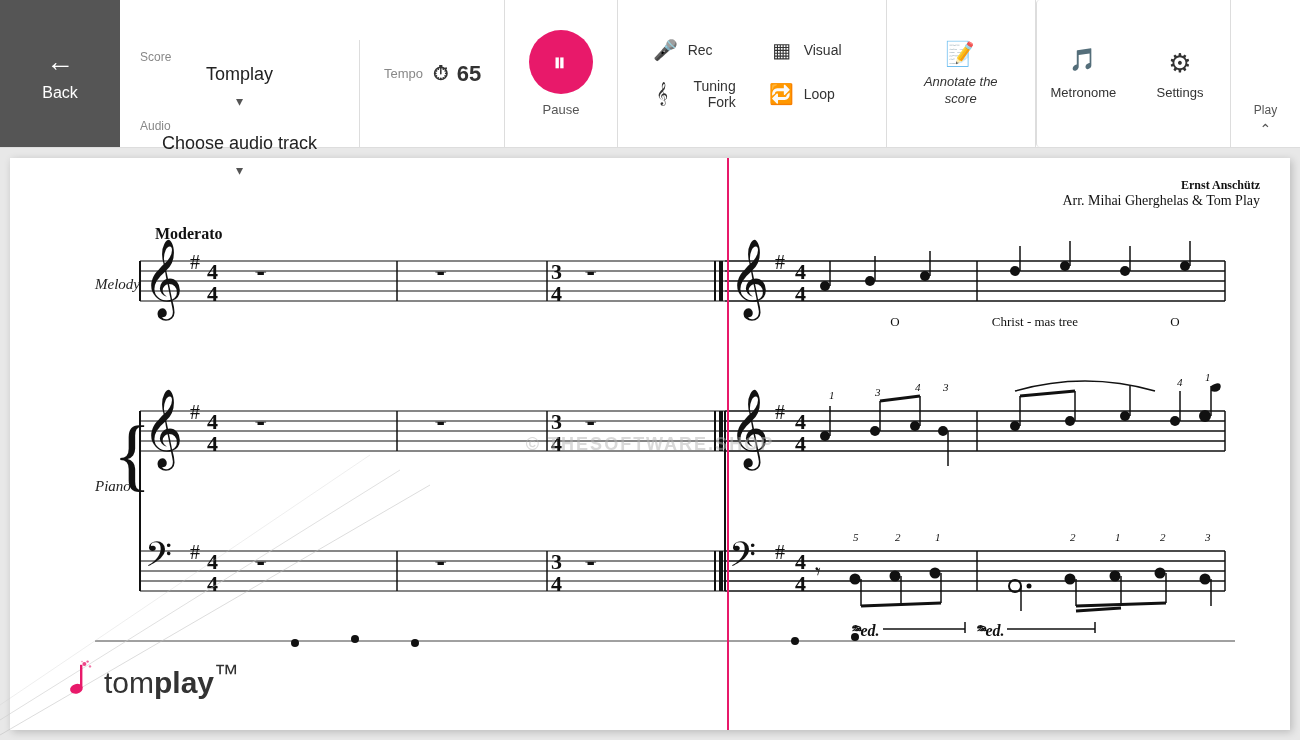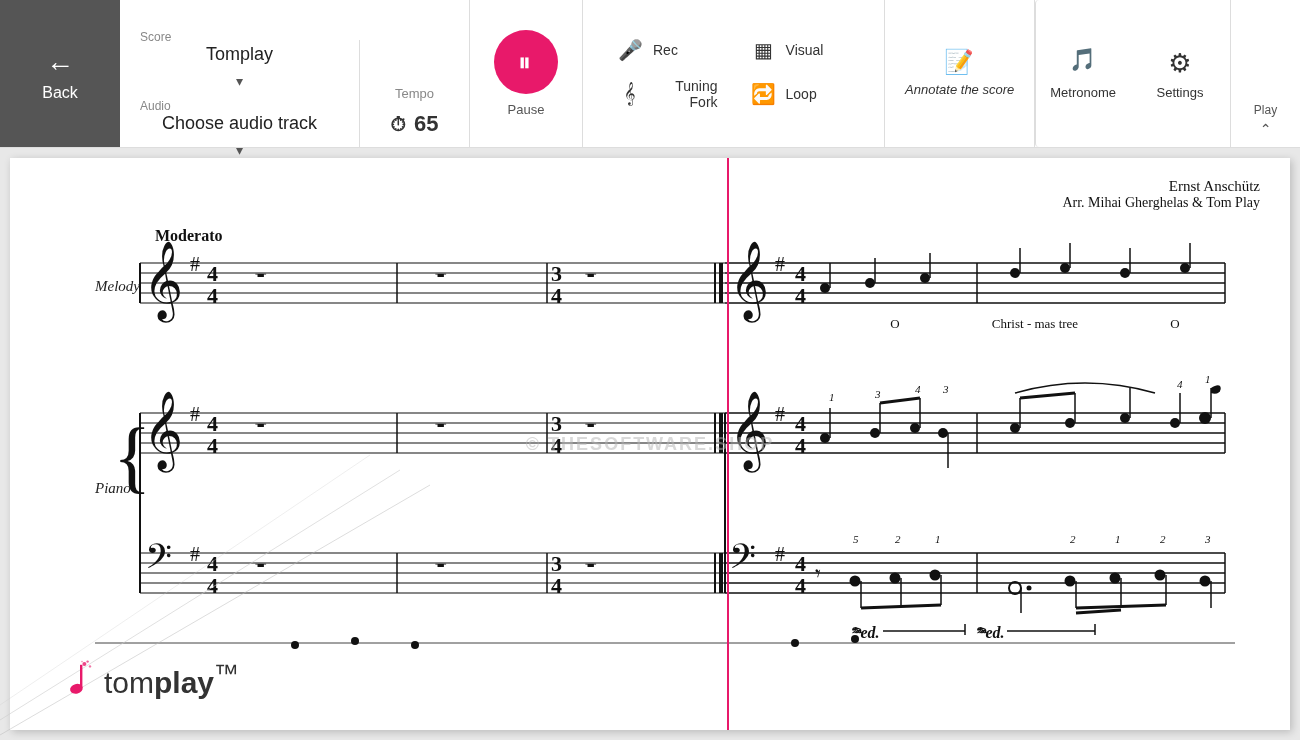--- a/index.html
+++ b/index.html
@@ -39,21 +39,21 @@
       font-size: 28px;
       font-weight: bold;
     }
     .back-btn .label {
       font-size: 16px;
     }
 
     .score-audio {
       display: flex;
       flex-direction: column;
-      justify-content: center;
+      justify-content: space-between;
       padding: 10px 20px;
       border-right: 1px solid #ddd;
       min-width: 240px;
       gap: 10px;
       margin-top: 40px;
     }
     .score-row, .audio-row {
       display: flex;
       flex-direction: column;
     }
@@ -71,23 +71,23 @@
       cursor: pointer;
       flex-direction: column;
     }
     .score-row .value-row .chevron, .audio-row .value-row .chevron {
       font-size: 14px;
       color: #555;
     }
 
     .tempo-section {
       display: flex;
-      flex-direction: column;
-      align-items: center;
-      justify-content: flex-end;
+      flex-direction: row;
+      align-items: center;
+      justify-content: flex-start;
       padding: 10px 24px;
       border-right: 1px solid #ddd;
       gap: 10px;
       min-width: 110px;
     }
     .tempo-label {
       font-size: 13px;
       color: #888;
     }
     .tempo-value {
@@ -271,22 +271,22 @@
       height: 100%;
       padding: 20px 30px 10px 60px;
     }
 
     .score-header {
       text-align: right;
       margin-bottom: 4px;
       font-family: Georgia, serif;
     }
     .score-composer {
-      font-size: 15px;
-      font-weight: normal;
+      font-size: 12px;
+      font-weight: bold;
       color: #111;
     }
     .score-arranger {
       font-size: 14px;
       color: #111;
     }
 
     
     .notation-svg {
       width: 100%;

